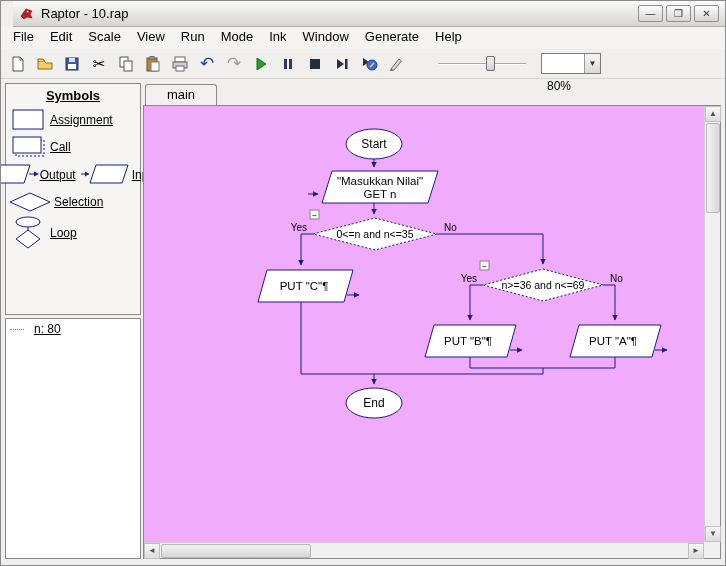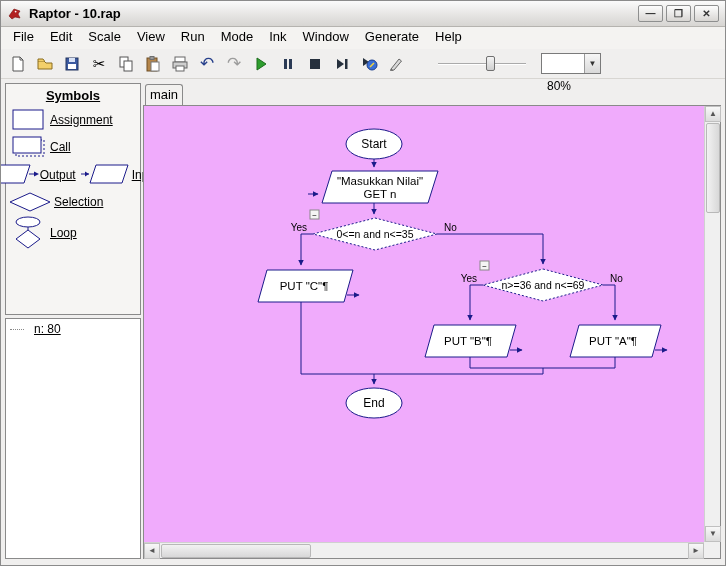--- a/index.html
+++ b/index.html
@@ -4,24 +4,24 @@
 <style>
   * { margin:0; padding:0; box-sizing:border-box; }
   html,body { background:#c8c8c8; font-family:"Liberation Sans", sans-serif; }
   .window {
     position:relative; width:726px; height:566px;
     background:#f0efee; border:1px solid #8b8b8b;
     overflow:hidden; font-size:13px; color:#000;
   }
   
   .titlebar {
-    position:absolute; left:0; top:0; right:0; height:26px;
+    position:absolute; left:12px; top:0; right:0; height:26px;
     background:linear-gradient(#fbfbfb,#e4e3e1 60%,#d7d5d2);
     border-bottom:1px solid #b5b3af;
-    display:flex; align-items:center; padding:12px 6px;font-weight:bold;
+    display:flex; align-items:center; padding:12px 6px;
   }
   .app-icon { width:16px; height:16px; margin-right:6px; }
   .title-text { font-size:13px; }
   .winbtns { margin-left:auto; display:flex; gap:3px; }
   .winbtn {
     width:25px; height:17px; border:1px solid #8e8f8f; border-radius:2px;
     background:linear-gradient(#fdfdfd,#d8d6d3);
     font-size:10px; line-height:15px; text-align:center; color:#333; cursor:default;
   }
   
@@ -61,21 +61,21 @@
         font-size:13px; margin-bottom:4px; }
   .sym { display:flex; flex-direction:row; align-items:center; margin-bottom:2px; }
   .sym .lbl { font-size:12px; margin-top:-1px; }
   .sym-row { display:flex; justify-content:center; gap:4px; }
   .watch-item { display:flex; align-items:center; gap:10px; }
   .tree-dots { width:14px; border-top:1px dotted #888; height:1px; display:inline-block; }
   
   .main { position:absolute; left:142px; top:82px; right:4px; bottom:6px; }
   .tabbar { height:22px; position:relative; }
   .tab {
-    position:absolute; left:2px; bottom:0; width:38px; height:21px;
+    position:absolute; left:2px; bottom:0; width:72px; height:21px;
     background:#f2f1ef; border:1px solid #8a8a8a; border-bottom:none;
     border-radius:3px 3px 0 0; text-align:center; font-size:13px; line-height:20px;
     z-index:2;
   }
   .canvas-wrap { position:absolute; left:0; top:22px; right:0; bottom:0;
     border:1px solid #8a8a8a; background:#fff; }
   .canvas { position:absolute; left:0; top:0; right:16px; bottom:16px; overflow:hidden; background:#f0abfc; }
   
   .vscroll { position:absolute; top:0; bottom:16px; right:0; width:16px; background:#f0f0f0; border-left:1px solid #d0d0d0; }
   .hscroll { position:absolute; left:0; right:16px; bottom:0; height:16px; background:#f0f0f0; border-top:1px solid #d0d0d0; }

